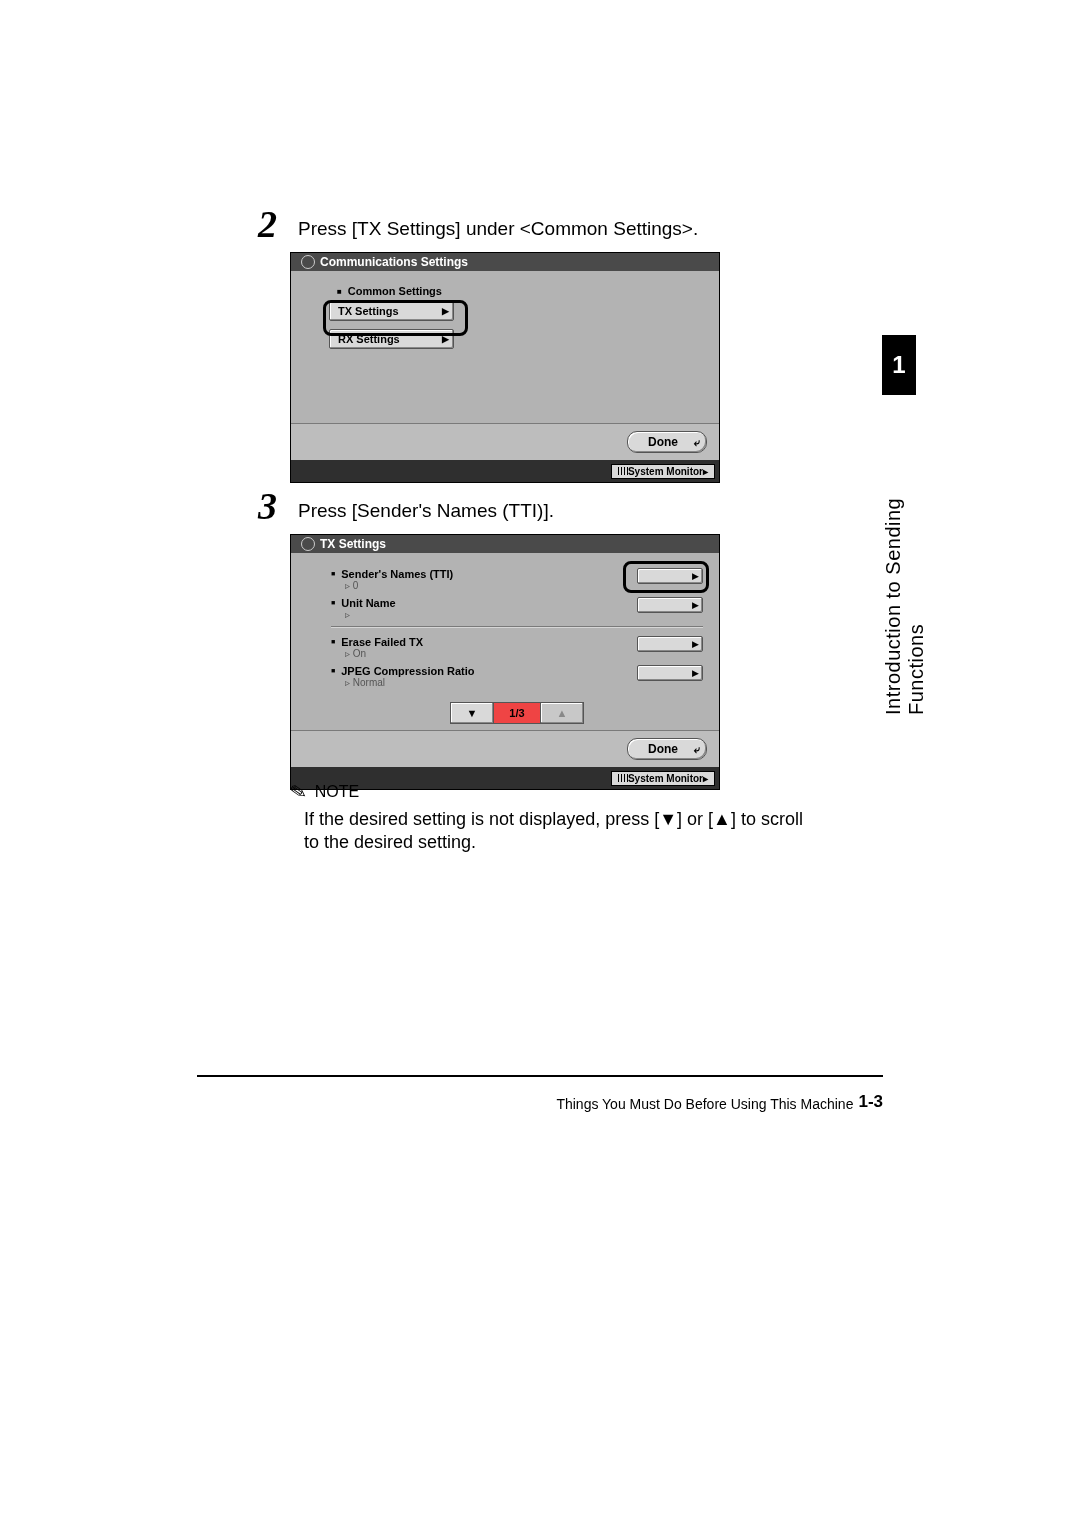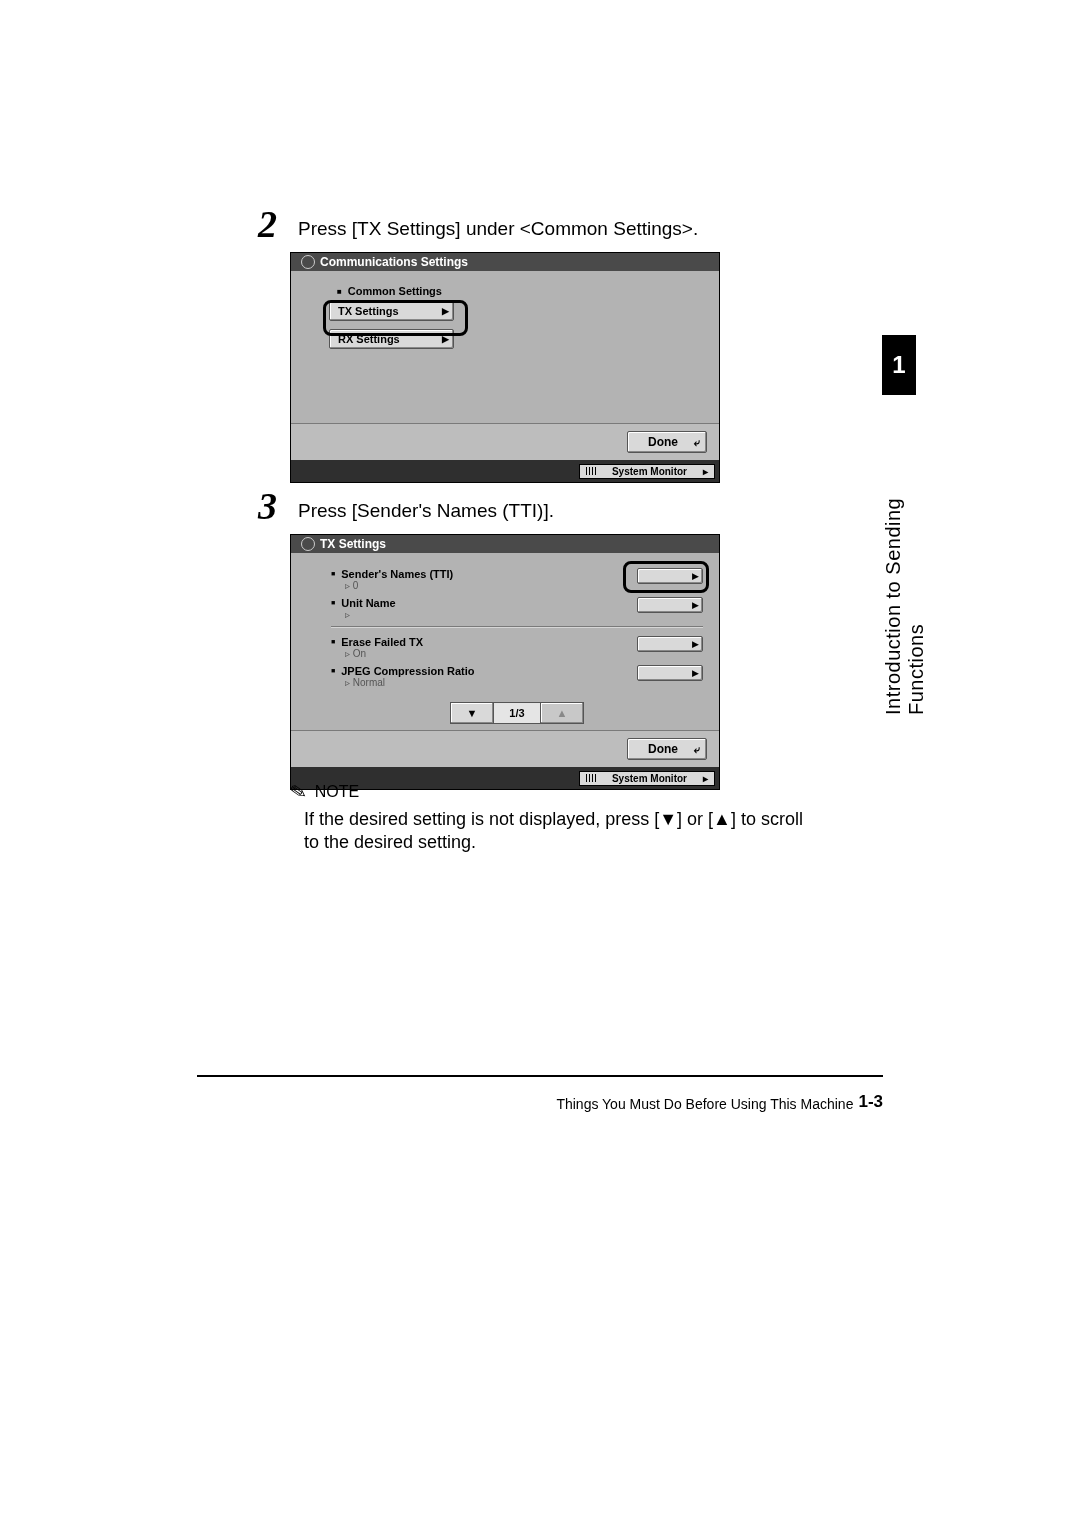--- a/index.html
+++ b/index.html
@@ -196,41 +196,41 @@
     display: flex;
     align-items: center;
     justify-content: center;
   }
   .pager .pg-btn.disabled { color:#888; background:#c8c8c8; }
   .pager .pg-mid {
     width: 46px;
     height: 20px;
     border-top:1px solid #555;
     border-bottom:1px solid #555;
-    background:#e5e5e5;
+    background:#ef4444;
     font-size:11px;
     font-weight:bold;
     display:flex; align-items:center; justify-content:center;
   }
 
   .screen .done-bar {
     height: 36px;
     background: #bdbdbd;
     border-top: 1px solid #7a7a7a;
     display: flex;
     justify-content: flex-end;
     align-items: center;
     padding-right: 12px;
   }
   .done-btn {
     width: 80px;
     height: 22px;
     background: #d9d9d9;
     border: 1px solid #555;
-    border-radius: 2px;
+    border-radius: 10px;
     box-shadow: inset -1px -1px 0 #888, inset 1px 1px 0 #fff;
     font-size: 12px;
     font-weight: bold;
     display: flex;
     align-items: center;
     justify-content: space-between;
     padding: 0 6px 0 20px;
     box-sizing: border-box;
   }
   .done-btn .enter-icon {
@@ -245,21 +245,21 @@
     padding-right: 4px;
   }
   .sysmon {
     background: #d9d9d9;
     border: 1px solid #000;
     font-size: 10px;
     font-weight: bold;
     padding: 1px 6px;
     display: flex;
     align-items: center;
-    gap: 16px;
+    gap: 0;
   }
   .sysmon .bars {
     display:inline-block; width:10px; height:8px;
     background: repeating-linear-gradient(to right,#000 0 1px,transparent 1px 3px);
   }
 
   
   .note-block {
     position: absolute;
     left: 290px;

